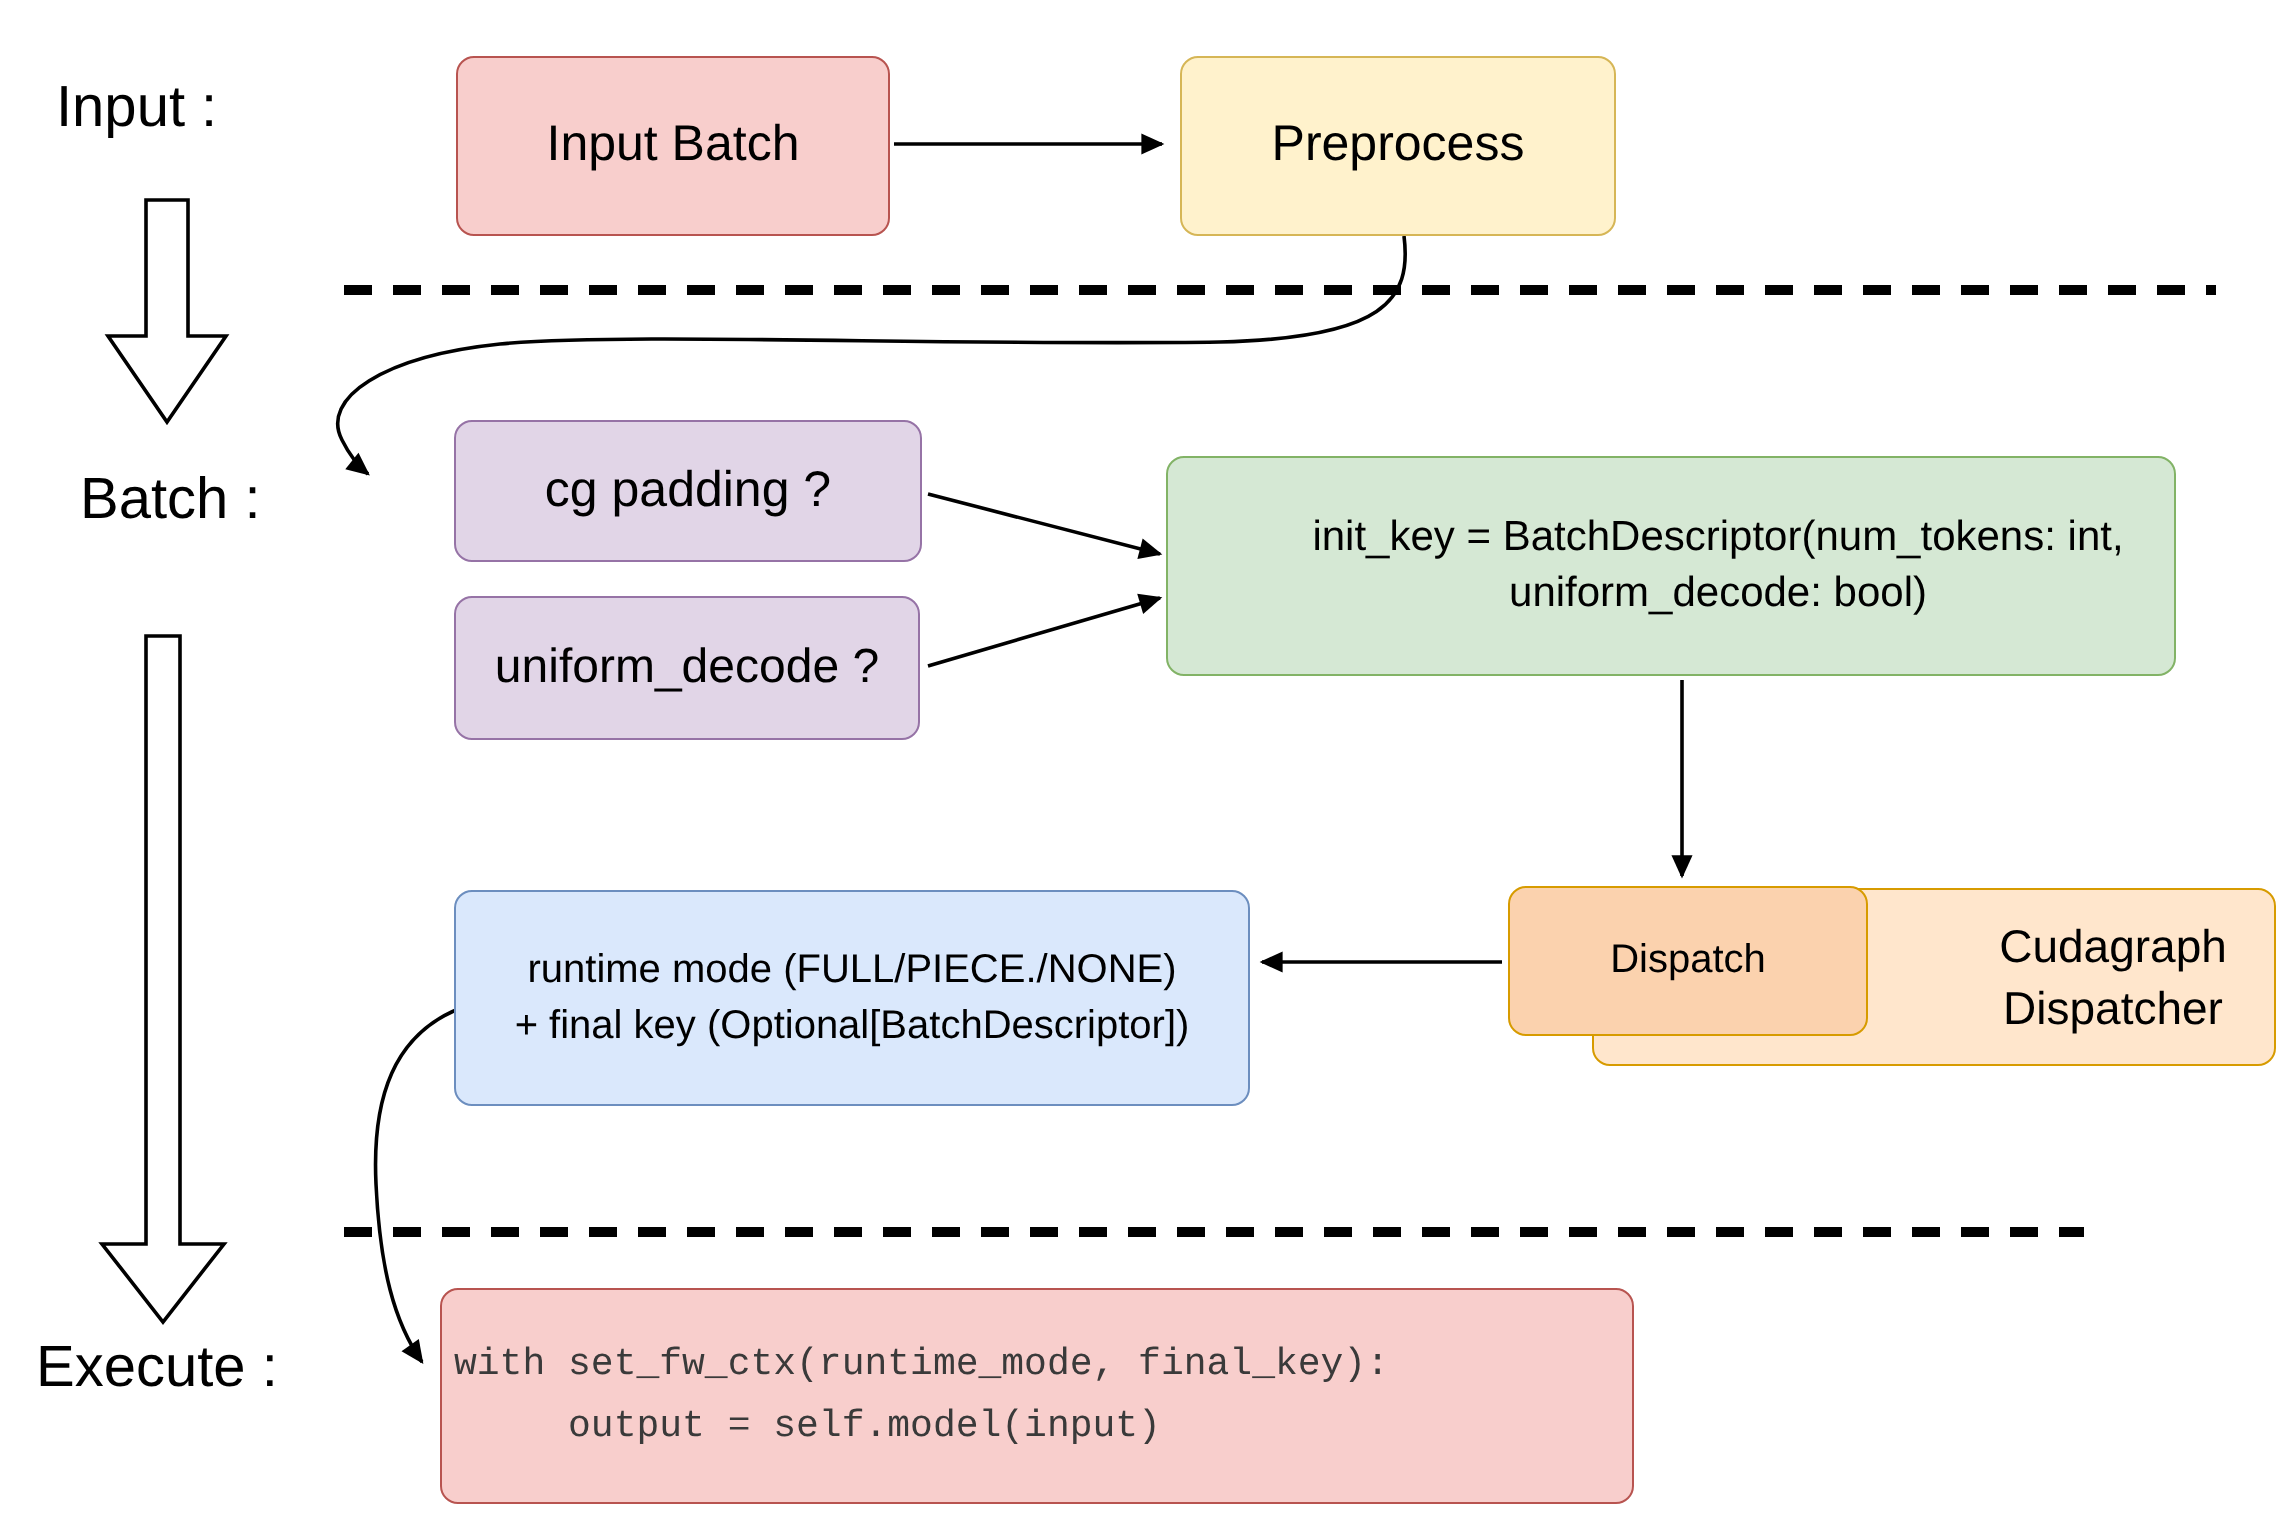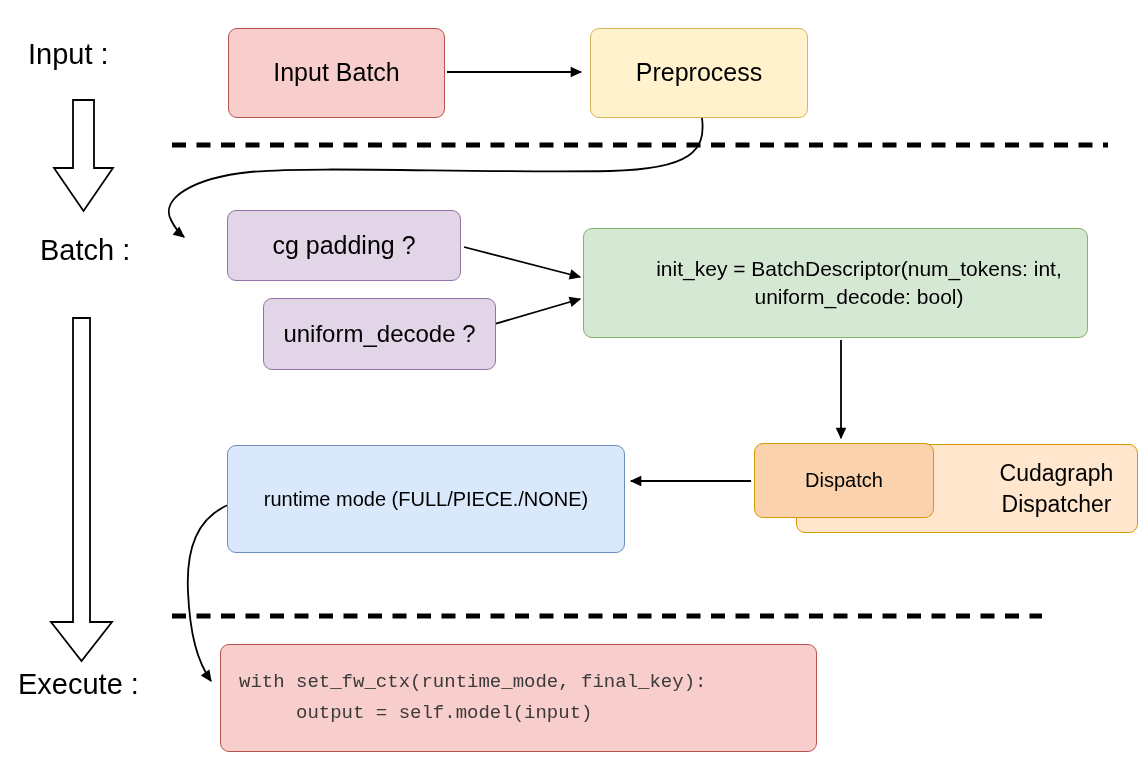--- a/index.html
+++ b/index.html
@@ -49,21 +49,21 @@
   #box-preprocess {
     left: 590px; top: 28px; width: 218px; height: 90px;
     background: #FFF2CC; border: 1.7px solid #D6B656; font-size: 25px;
   }
   #box-cg-padding {
     left: 227px; top: 210px; width: 234px; height: 71px;
     background: #E1D5E7; border: 1.7px solid #9673A6; font-size: 25px;
   }
   #box-uniform-decode {
     left: 227px; top: 298px; width: 233px; height: 72px;
-    background: #E1D5E7; border: 1.7px solid #9673A6; font-size: 24px; margin-left: 36px;
+    background: #E1D5E7; border: 1.7px solid #9673A6; font-size: 24px;
   }
   #box-init-key {
     left: 583px; top: 228px; width: 505px; height: 110px;
     background: #D5E8D4; border: 1.7px solid #82B366;
     font-size: 21px; flex-direction: column; line-height: 28px; padding-left: 47px;
   }
   #box-cudagraph {
     left: 796px; top: 444px; width: 342px; height: 89px;
     background: #FFE6CC; border: 1.7px solid #D79B00;
   }
@@ -81,21 +81,21 @@
     left: 227px; top: 445px; width: 398px; height: 108px;
     background: #DAE8FC; border: 1.7px solid #6C8EBF;
     font-size: 20px; flex-direction: column; line-height: 28px;
   }
   #box-execute-code {
     left: 220px; top: 644px; width: 597px; height: 108px;
     background: #F8CECC; border: 1.7px solid #B85450;
     font-family: "Liberation Mono", monospace;
     font-size: 19px; line-height: 31px; color: #3a3a3a;
     flex-direction: column; align-items: flex-start;
-    padding-left: 18px; text-align: left;
+    padding-left: 6px; text-align: left;
   }
   .connector { stroke: #000000; stroke-width: 1.8; fill: none; }
   .dashed-line { stroke: #000000; stroke-width: 5; stroke-dasharray: 14 10.5; fill: none; }
   .hollow-arrow { fill: #ffffff; stroke: #000000; stroke-width: 1.8; stroke-linejoin: miter; }
 </style>
 </head>
 <body>
 
 <div id="canvas">
 
@@ -153,20 +153,21 @@
   <div class="box" id="box-cudagraph">
     <div id="cudagraph-label">Cudagraph Dispatcher</div>
   </div>
 
   <div class="box" id="box-dispatch">
     <span>Dispatch</span>
   </div>
 
   <div class="box" id="box-runtime-mode">
     <div class="line">runtime mode (FULL/PIECE./NONE)</div>
+    <div class="line">+ final key (Optional[BatchDescriptor])</div>
   </div>
 
   <div class="box" id="box-execute-code">
     <div class="line">with set_fw_ctx(runtime_mode, final_key):</div>
     <div class="line">     output = self.model(input)</div>
   </div>
 
 </div>
 
 </body></html>

